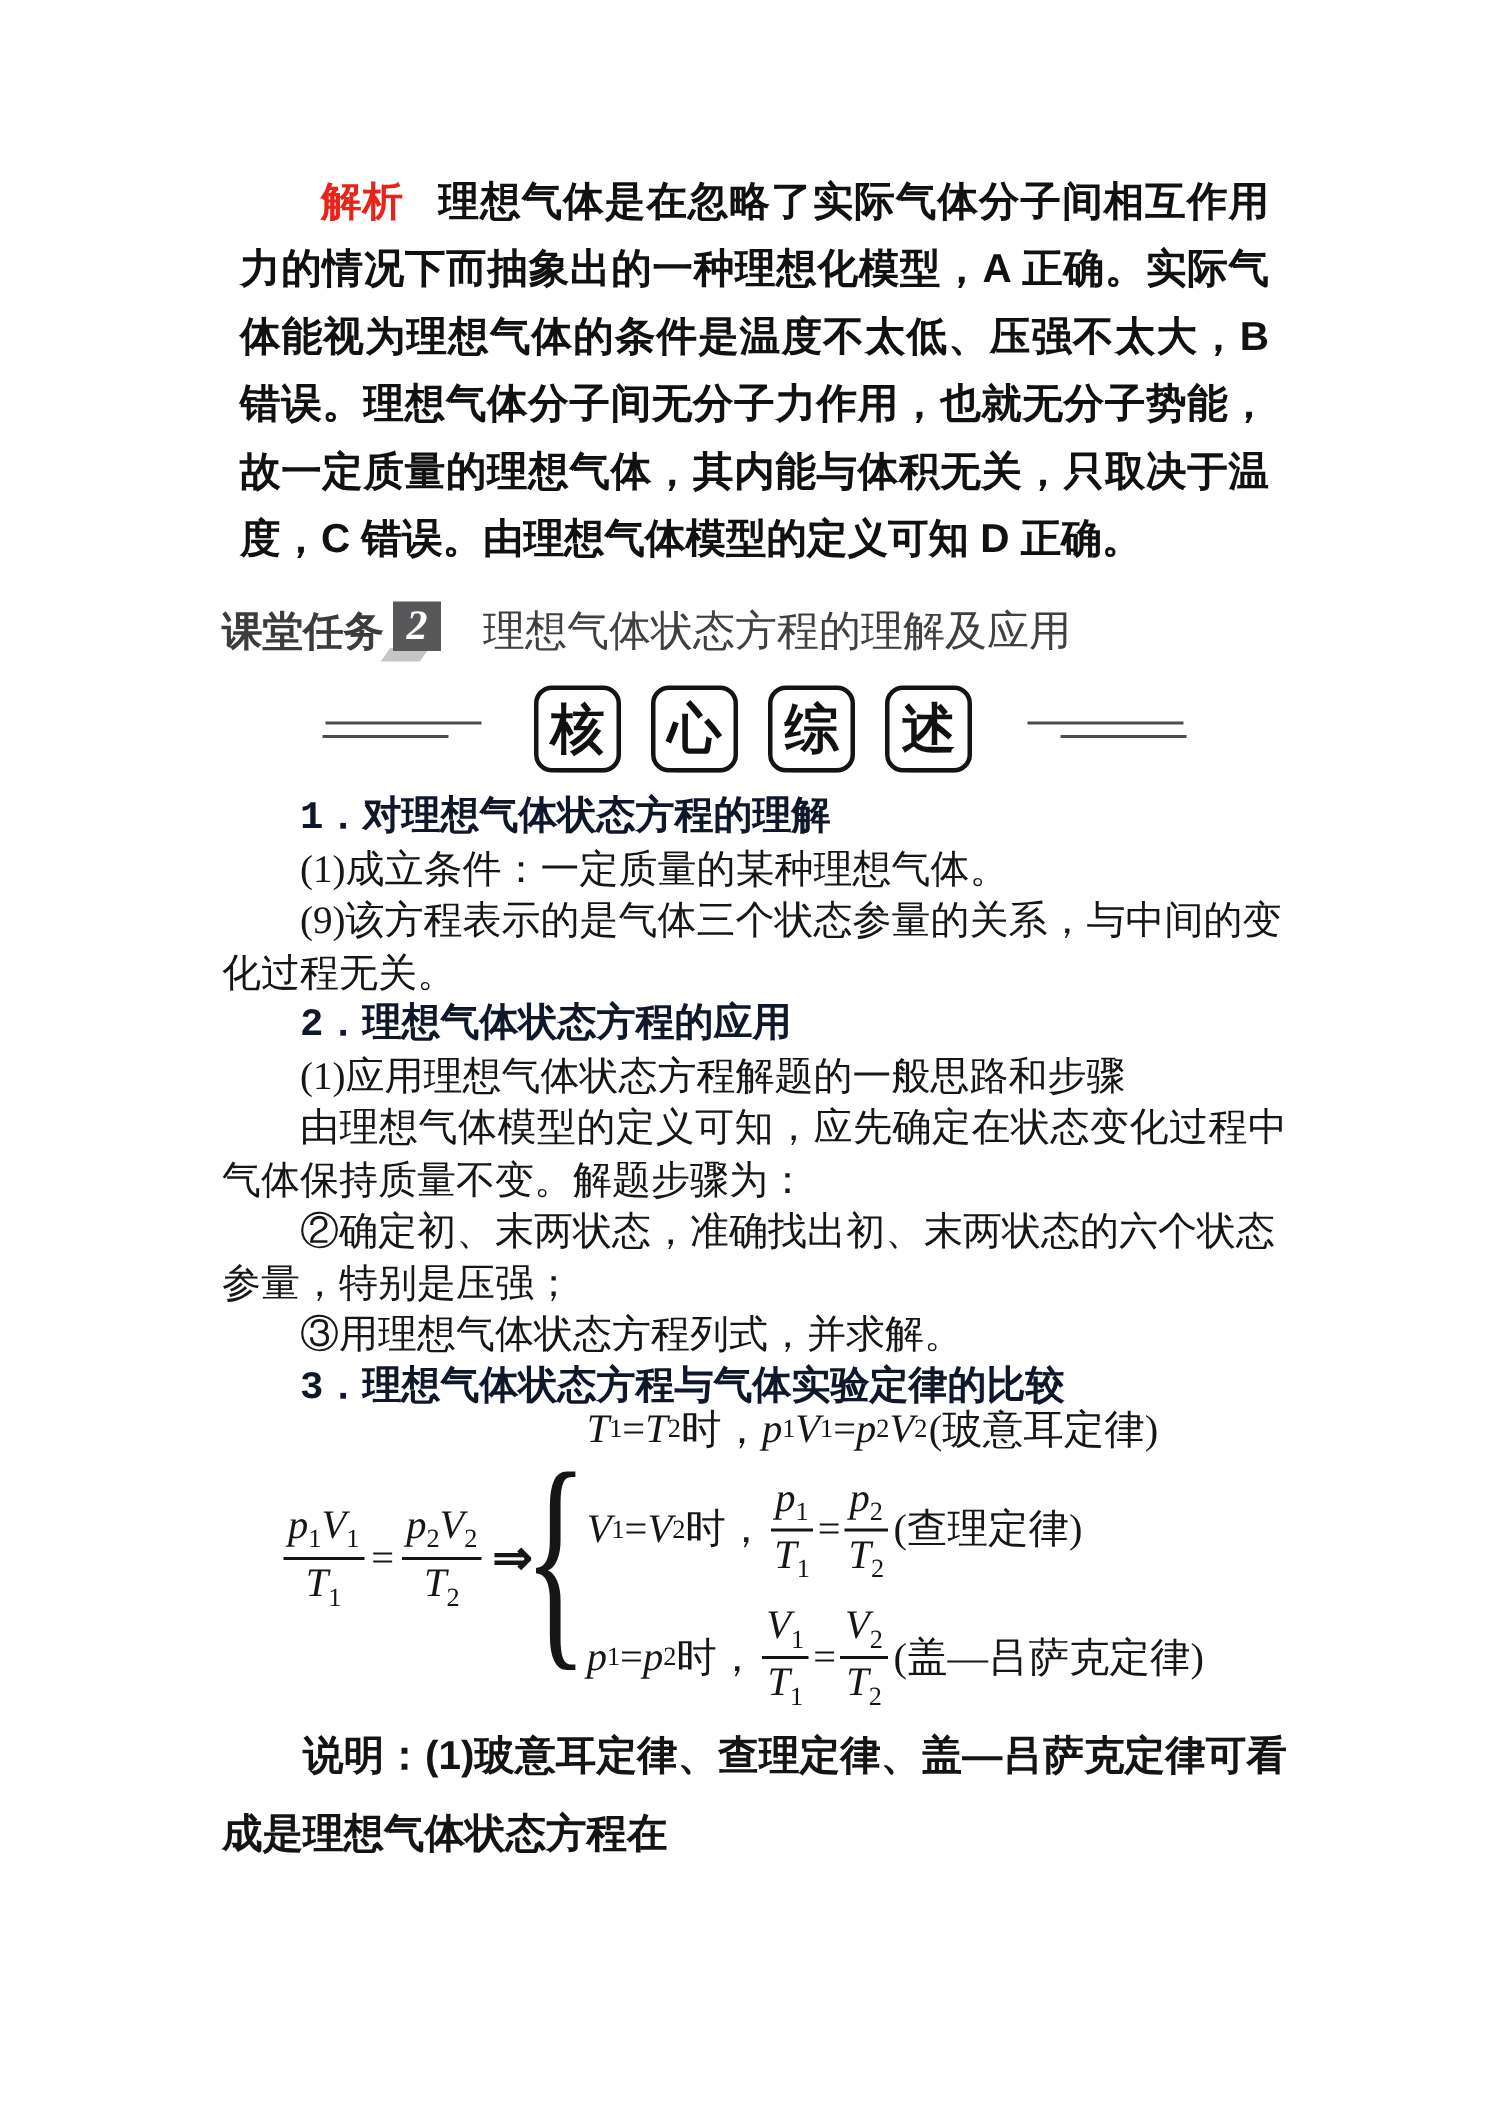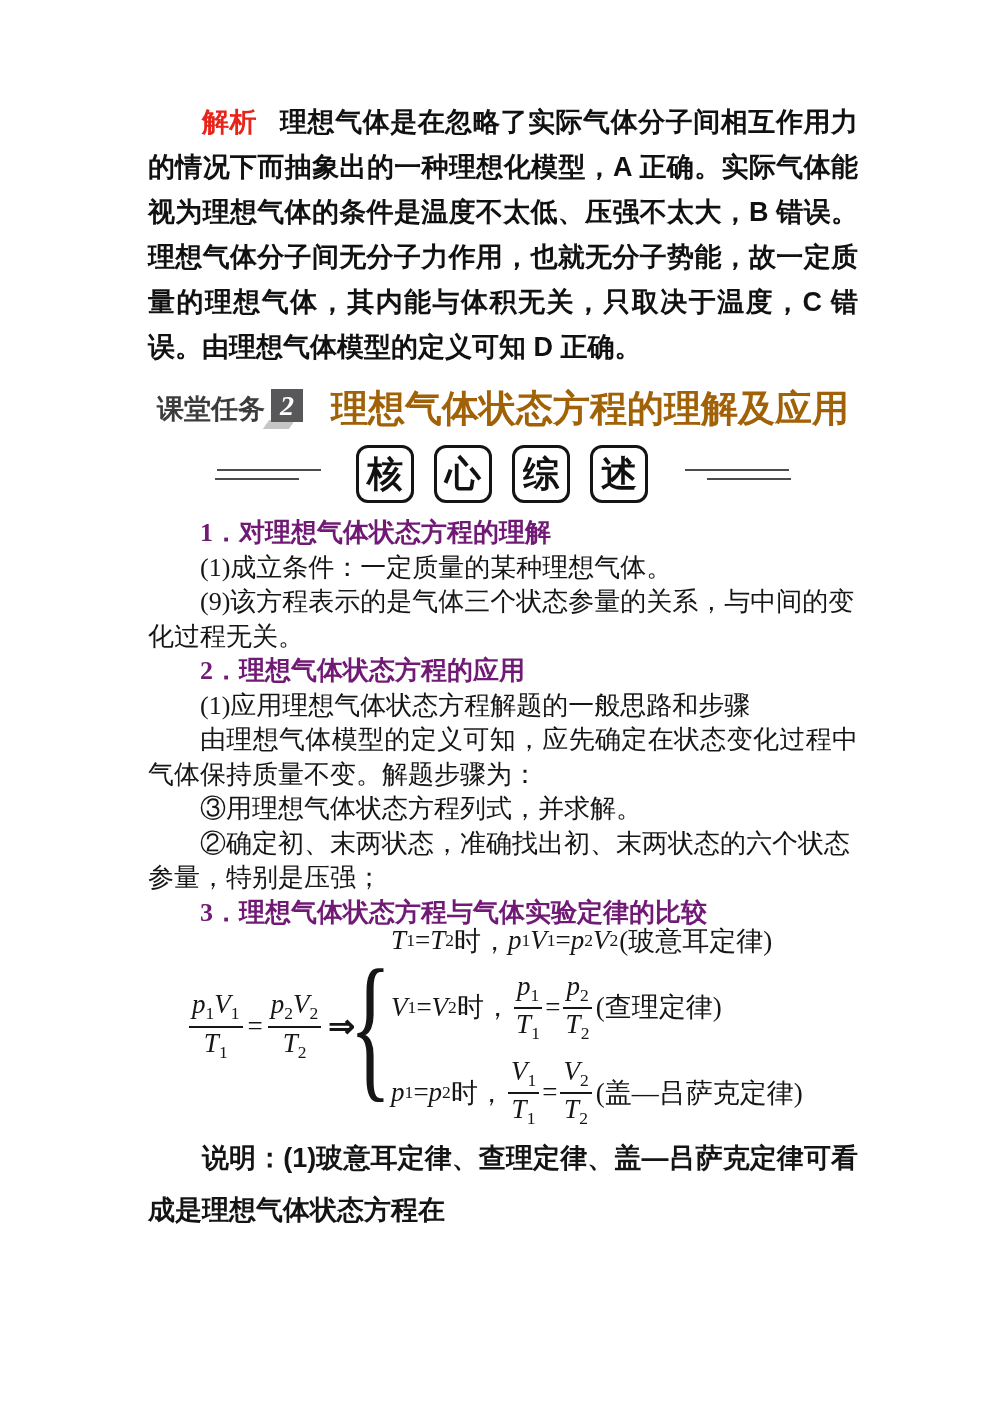--- a/index.html
+++ b/index.html
@@ -1,32 +1,32 @@
 <!DOCTYPE html>
 <html><head>
 <meta charset="utf-8">
 <style>
   html,body{margin:0;padding:0;background:#ffffff;}
   .page{position:relative;width:1000px;height:1414px;background:#ffffff;color:#161616;overflow:hidden;}
   .content{padding:100px 142px 0 148px;}
 
   
-  .analysis{margin:0;font-family:"Liberation Sans",sans-serif;font-weight:bold;
+  .analysis{margin:12px;font-family:"Liberation Sans",sans-serif;font-weight:bold;
             font-size:27px;line-height:45px;text-align:justify;text-indent:2em;color:#111;}
   .ana-label{color:#e8231a;margin-right:.85em;}
 
   
-  .task{display:flex;align-items:center;justify-content:center;margin-top:16px;height:46px;}
+  .task{display:flex;align-items:center;margin-top:16px;height:46px;}
   .task-label{font-family:"Liberation Sans",sans-serif;font-weight:bold;font-size:27px;color:#3c3c3c;}
   .badge{position:relative;width:36px;height:40px;margin:0 26px 0 4px;flex:0 0 auto;}
   .badge-shadow{position:absolute;left:-3px;bottom:0px;width:26px;height:9px;background:#c6c6c6;transform:skewX(-35deg);}
   .badge-box{position:absolute;top:0;left:2px;width:32px;height:33px;background:#58585a;color:#fff;
              font-family:"Liberation Serif",serif;font-style:italic;font-weight:bold;font-size:28px;
              display:flex;align-items:center;justify-content:center;}
-  .task-title{font-family:"Liberation Sans",sans-serif;font-weight:bold;font-size:37px;color:#a16207;}
+  .task-title{font-family:"Liberation Sans",sans-serif;font-weight:normal;font-size:28px;color:#404040;}
 
   
   .banner{display:flex;align-items:center;justify-content:center;margin-top:10px;height:66px;}
   .lines{position:relative;width:106px;height:13px;flex:0 0 auto;}
   .lines .l1,.lines .l2{position:absolute;height:2px;background:#4c4c4c;}
   .lines-left .l1{top:0;left:2px;width:104px;}
   .lines-left .l2{top:9px;left:0;width:84px;}
   .lines-right .l1{top:0;right:2px;width:104px;}
   .lines-right .l2{top:9px;right:0;width:84px;}
   .lines-left{margin-right:26px;}
@@ -34,21 +34,21 @@
   .chip{position:relative;width:60px;height:60px;margin:0 9px;flex:0 0 auto;}
   .chip-shadow{position:absolute;left:6px;top:6px;width:52px;height:52px;background:#9d9d9d;border-radius:12px;}
   .chip-face{position:absolute;left:0;top:0;width:52px;height:52px;background:#ffffff;border:3px solid #141414;
              border-radius:12px;display:flex;align-items:center;justify-content:center;
              font-family:"Liberation Sans",sans-serif;font-weight:bold;font-size:36px;color:#111;}
 
   
   .outline{margin-top:8px;font-family:"Liberation Serif",serif;font-size:26px;color:#161616;}
   .outline p{margin:0;line-height:34.5px;text-indent:2em;}
   .outline p.para{text-align:justify;}
-  .outline p.h{font-family:Liberation Serif, serif;font-weight:bold;color:#701a75;}
+  .outline p.h{font-family:Liberation Mono, monospace;font-weight:bold;color:#0f172a;}
   .var{font-family:"Liberation Serif",serif;font-style:italic;}
 
   
   .formula{display:flex;align-items:center;margin:10px 0 0 38px;
            font-family:"Liberation Serif",serif;font-size:27px;height:172px;}
   .formula i{font-style:italic;font-family:"Liberation Serif",serif;}
   .formula sub{font-size:65%;}
   .frac{display:inline-flex;flex-direction:column;align-items:center;margin:0 3px;vertical-align:middle;}
   .frac .num{display:block;padding:0 3px 1px 3px;border-bottom:2px solid #161616;line-height:1.12;white-space:nowrap;}
   .frac .den{display:block;line-height:1.12;white-space:nowrap;}
@@ -110,22 +110,22 @@
         </span>
     </div>
 
     <div class="outline">
       <p class="h">1．对理想气体状态方程的理解</p>
       <p>(1)成立条件：一定质量的某种理想气体。</p>
       <p>(9)该方程表示的是气体三个状态参量的关系，与中间的变化过程无关。</p>
       <p class="h">2．理想气体状态方程的应用</p>
       <p>(1)应用理想气体状态方程解题的一般思路和步骤</p>
       <p class="para">由理想气体模型的定义可知，应先确定在状态变化过程中气体保持质量不变。解题步骤为：</p>
+      <p>②确定初、末两状态，准确找出初、末两状态的六个状态参量，特别是压强；</p>
       <p>③用理想气体状态方程列式，并求解。</p>
-      <p>②确定初、末两状态，准确找出初、末两状态的六个状态参量，特别是压强；</p>
       <p class="h">3．理想气体状态方程与气体实验定律的比较</p>
     </div>
 
     <div class="formula">
       <span class="frac">
           <span class="num"><i>p</i><sub>1</sub><i>V</i><sub>1</sub></span>
           <span class="den"><i>T</i><sub>1</sub></span>
         </span>
       <span class="feq">=</span>
       <span class="frac">

